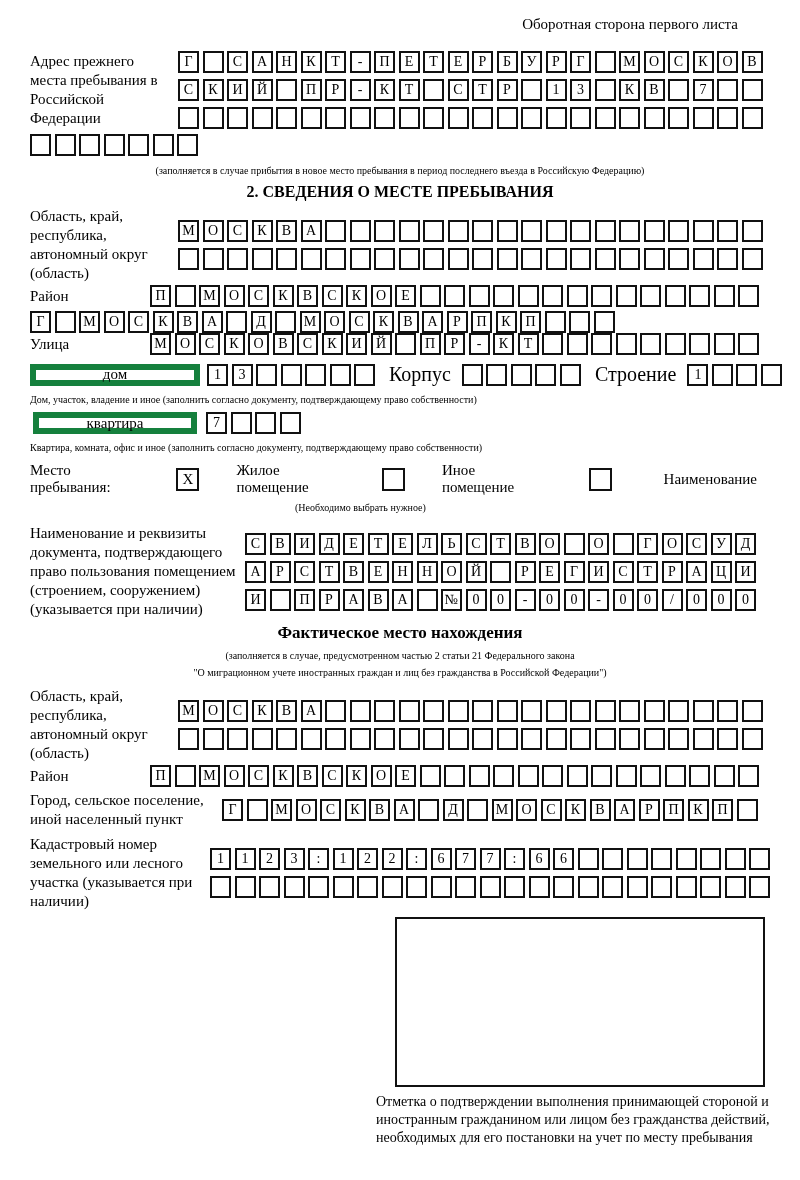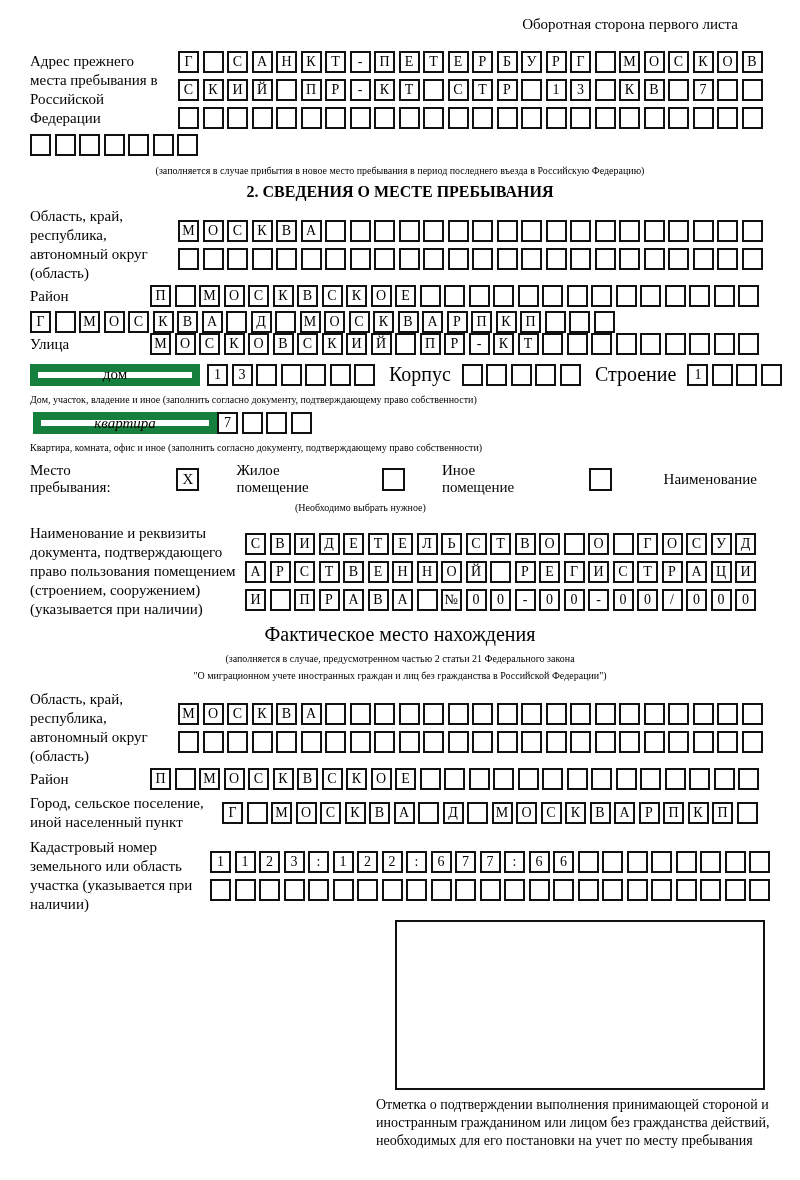--- a/index.html
+++ b/index.html
@@ -12,26 +12,26 @@
   .lw120{width:120px}.lw148{width:148px}.lw180{width:180px}.lw192{width:192px}.lw215{width:215px}
   .rows{display:flex;flex-direction:column;gap:6px;}
   .cellrow{display:flex;gap:3.5px;}
   .cell{box-sizing:border-box;flex:none;width:21px;height:22px;border:2px solid #111;
         display:flex;align-items:center;justify-content:center;font-size:14px;
         font-family:"Liberation Serif","DejaVu Serif",serif;}
   .cb .cell{width:23px;height:23px;font-size:15px;}
   .note{font-size:10px;line-height:17px;}
   .center{text-align:center;}
   .sec-title{font-size:16px;font-weight:bold;text-align:center;margin:5px 0 0 0;}
-  .sub-title{font-size:20px;font-weight:normal;text-align:center;margin:4px 0 0 0;}
+  .sub-title{font-size:17px;font-weight:bold;text-align:center;margin:4px 0 0 0;}
   .houseline{display:flex;align-items:center;}
-  .widebox{box-sizing:border-box;height:22px;border:8px solid #15803d;display:flex;
+  .widebox{box-sizing:border-box;height:22px;border:6px solid #15803d;display:flex;
            align-items:center;justify-content:center;font-size:15px;flex:none;}
   .dom{width:170px;margin-right:7px;}
-  .kv{width:184px;margin-left:3px;font-style:italic;}
+  .kv{width:164px;margin-left:3px;margin-right:9px;}
   .inline-label{font-size:20px;margin:0 11px 0 14px;white-space:nowrap;}
   .stayline{display:flex;align-items:center;font-size:15px;gap:28px;}
   .mark-box{margin-right:9px;}
   .stay-opt{margin-right:13px;}
   .footer-box{box-sizing:border-box;width:370px;height:170px;border:2px solid #111;
               margin:6px 0 0 365px;}
   .footer-text{width:424px;margin:6px 0 0 346px;text-align:left;font-size:14px;line-height:18px;}
   .mt2{margin-top:2px}.mt4{margin-top:4px}.mt5{margin-top:5px}.mt6{margin-top:6px}
   .mt8{margin-top:8px}.mt18{margin-top:18px}
   .indent-note{margin-left:265px;}
@@ -546,21 +546,21 @@
           <span class="cell">Р</span>
           <span class="cell">П</span>
           <span class="cell">К</span>
           <span class="cell">П</span>
           <span class="cell"></span>
         </div>
     </div>
   </div>
 
   <div class="field mt6">
-    <div class="label lw180">Кадастровый номер земельного или область участка (указывается при наличии)</div>
+    <div class="label lw180">Кадастровый номер земельного или лесного участка (указывается при наличии)</div>
     <div class="rows">
       <div class="cellrow">
           <span class="cell">1</span>
           <span class="cell">1</span>
           <span class="cell">2</span>
           <span class="cell">3</span>
           <span class="cell">:</span>
           <span class="cell">1</span>
           <span class="cell">2</span>
           <span class="cell">2</span>

